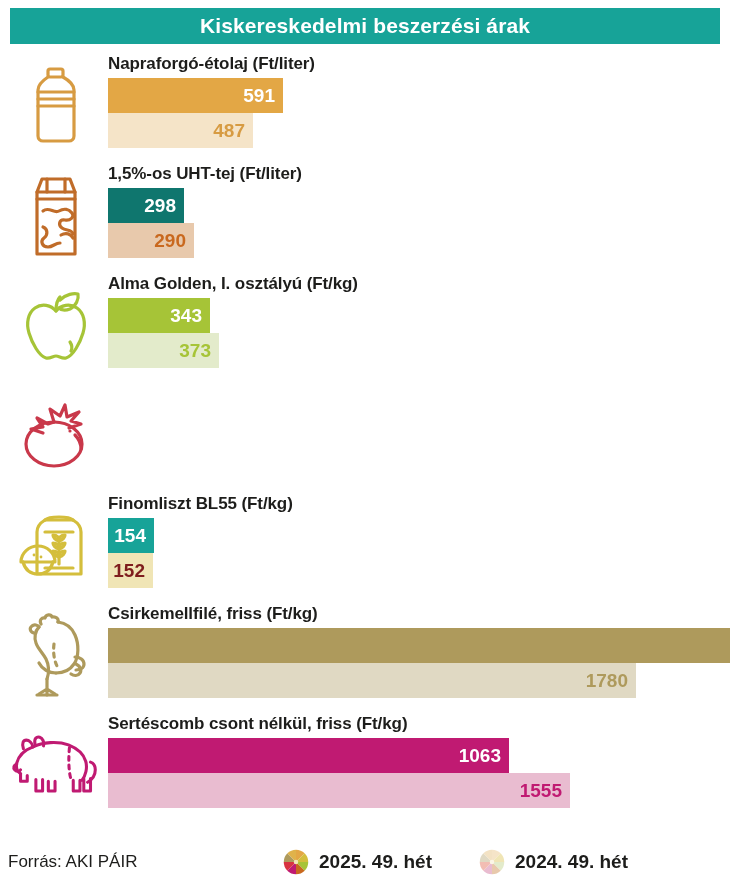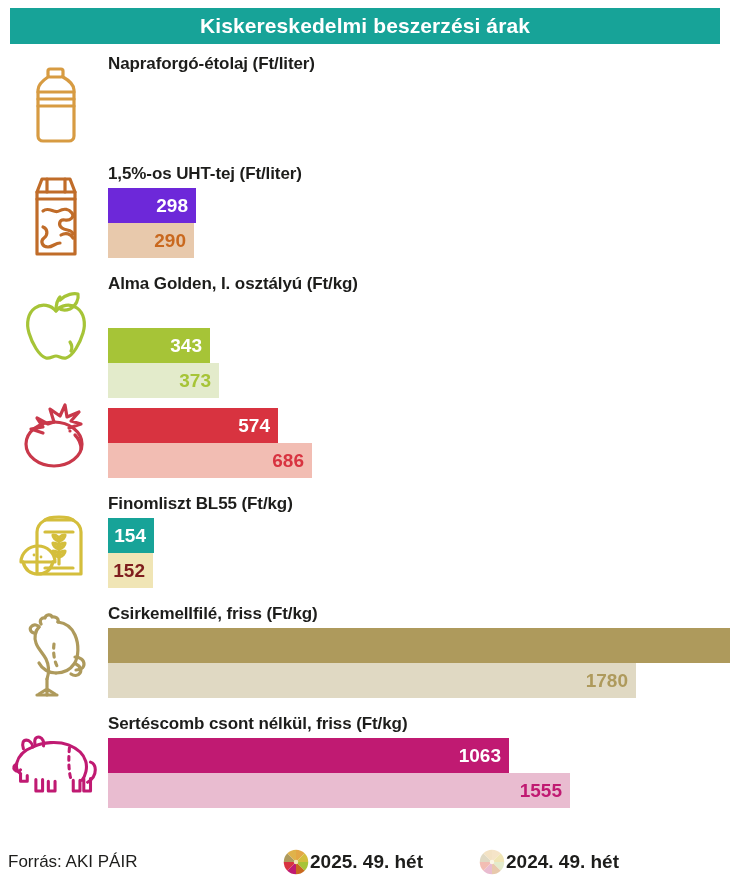--- a/index.html
+++ b/index.html
@@ -105,20 +105,21 @@
     left: 8px;
     top: 14px;
     font-size: 17px;
     color: #1d1d1b;
   }
   .legend-item {
     position: absolute;
     top: 10px;
     display: flex;
     align-items: center;
+    gap: 9px;
   }
   #legend-current { left: 282px; }
   #legend-previous { left: 478px; }
   .legend-swatch {
     width: 28px;
     height: 28px;
     flex: 0 0 auto;
   }
   .legend-label {
     font-size: 19px;
@@ -139,80 +140,80 @@
       <div class="row-icon">
         <svg width="58" height="80" viewBox="0 0 58 80" fill="none" stroke="#D79B42" stroke-width="3.2" stroke-linejoin="round" stroke-linecap="round">
       <rect x="21" y="3" width="15" height="8" rx="2"></rect>
       <path d="M21 11 C15 15 11 19 11 24 L11 70 a5 5 0 0 0 5 5 h26 a5 5 0 0 0 5 -5 L47 24 c0 -5 -4 -9 -11 -13"></path>
       <line x1="11" y1="26" x2="47" y2="26"></line>
       <line x1="11" y1="33" x2="47" y2="33"></line>
       <line x1="11" y1="40" x2="47" y2="40"></line>
     </svg>
       </div>
       <div class="row-label">Napraforgó-étolaj (Ft/liter)</div>
+      <div class="bars">
+        <div class="bar bar-current" style="width: 175px; background: rgb(227, 167, 69);">
+          <span class="val">591</span>
+        </div>
+        <div class="bar bar-previous" style="width: 145px; background: rgb(245, 228, 200);">
+          <span class="val" style="color: rgb(215, 155, 66);">487</span>
+        </div>
+      </div>
     </div>
     <div class="row">
       <div class="row-icon">
         <svg width="56" height="82" viewBox="0 0 56 82" fill="none" stroke="#C06C29" stroke-width="3.2" stroke-linejoin="round" stroke-linecap="round">
       <path d="M9 17 L9 79 L47 79 L47 17"></path>
       <path d="M9 17 L14 4 L42 4 L47 17 Z"></path>
       <line x1="19" y1="4" x2="19" y2="17"></line>
       <line x1="37" y1="4" x2="37" y2="17"></line>
       <line x1="9" y1="24" x2="47" y2="24"></line>
       <path d="M15 36 c6 -5 11 3 16 0 c5 -3 10 -2 13 2 c3 4 -2 8 -7 7 c-6 -1 -7 5 -3 8 c4 3 10 1 11 6"></path>
       <path d="M15 52 c5 2 5 8 1 11 c-4 3 -2 9 4 9 c5 0 7 -4 12 -4"></path>
       <path d="M33 60 c5 -3 10 -1 12 3"></path>
     </svg>
       </div>
       <div class="row-label">1,5%-os UHT-tej (Ft/liter)</div>
       <div class="bars">
-        <div class="bar bar-current" style="width: 88px; background: #6d28d9; padding-left: 12px;">
+        <div class="bar bar-current" style="width: 76px; background: #0f766e; padding-left: 12px;">
           <span class="val">298</span>
         </div>
         <div class="bar bar-previous" style="width: 86px; background: rgb(232, 201, 172);">
           <span class="val" style="color: rgb(201, 104, 30);">290</span>
         </div>
       </div>
     </div>
     <div class="row">
       <div class="row-icon">
         <svg width="66" height="72" viewBox="0 0 66 72" fill="none" stroke="#A6C437" stroke-width="3.2" stroke-linejoin="round" stroke-linecap="round">
       <path d="M33 21 c-5 -6 -14 -8 -21 -3 C5 23 3 33 6 43 c3 10 10 23 17 25 c4 1 7 -2 10 -2 c3 0 6 3 10 2 c7 -2 14 -15 17 -25 c3 -10 1 -20 -6 -25 c-7 -5 -16 -3 -21 3"></path>
       <path d="M33 21 c0 -6 1 -11 4 -14"></path>
       <path d="M37 10 c6 -6 14 -7 18 -6 c1 5 -2 12 -8 15 c-5 2 -9 1 -11 -1"></path>
       <path d="M47 52 c2 3 2 7 1 9"></path>
     </svg>
       </div>
       <div class="row-label">Alma Golden, I. osztályú (Ft/kg)</div>
       <div class="bars">
-        <div class="bar bar-current" style="width: 102px; background: rgb(166, 196, 55); margin-top: 30px;">
+        <div class="bar bar-current" style="width: 102px; background: rgb(166, 196, 55);">
           <span class="val">343</span>
         </div>
         <div class="bar bar-previous" style="width: 111px; background: rgb(227, 235, 203);">
           <span class="val" style="color: rgb(166, 196, 55);">373</span>
         </div>
       </div>
     </div>
     <div class="row">
       <div class="row-icon">
         <svg width="72" height="68" viewBox="0 0 72 68" fill="none" stroke="#C9384A" stroke-width="3.2" stroke-linejoin="round" stroke-linecap="round">
       <ellipse cx="34" cy="42" rx="28" ry="22"></ellipse>
       <path d="M34 20 l-4 -13 l10 7 l5 -11 l2 12 l12 -5 l-8 9 l10 3 l-12 4"></path>
       <path d="M34 20 l-6 2 l-11 -6 l6 9 l-12 2 l12 4"></path>
       <path d="M55 33 c4 4 6 9 6 14"></path>
       <circle cx="50" cy="29" r="1.6" fill="#C9384A" stroke="none"></circle>
     </svg>
-      </div>
-      <div class="bars">
-        <div class="bar bar-current" style="width: 170px; background: rgb(216, 51, 64);">
-          <span class="val">574</span>
-        </div>
-        <div class="bar bar-previous" style="width: 204px; background: rgb(242, 189, 179);">
-          <span class="val" style="color: rgb(216, 51, 64);">686</span>
-        </div>
       </div>
     </div>
     <div class="row">
       <div class="row-icon">
         <svg width="78" height="72" viewBox="0 0 78 72" fill="none" stroke="#D4BE3C" stroke-width="3.2" stroke-linejoin="round" stroke-linecap="round">
       <path d="M28 10 c-5 3 -8 7 -8 12 l0 42 l44 0 l0 -42 c0 -5 -3 -9 -8 -12 Z"></path>
       <path d="M28 10 c4 -4 24 -4 28 0"></path>
       <line x1="28" y1="22" x2="56" y2="22"></line>
       <line x1="28" y1="58" x2="56" y2="58"></line>
       <path d="M42 28 l0 26"></path>

